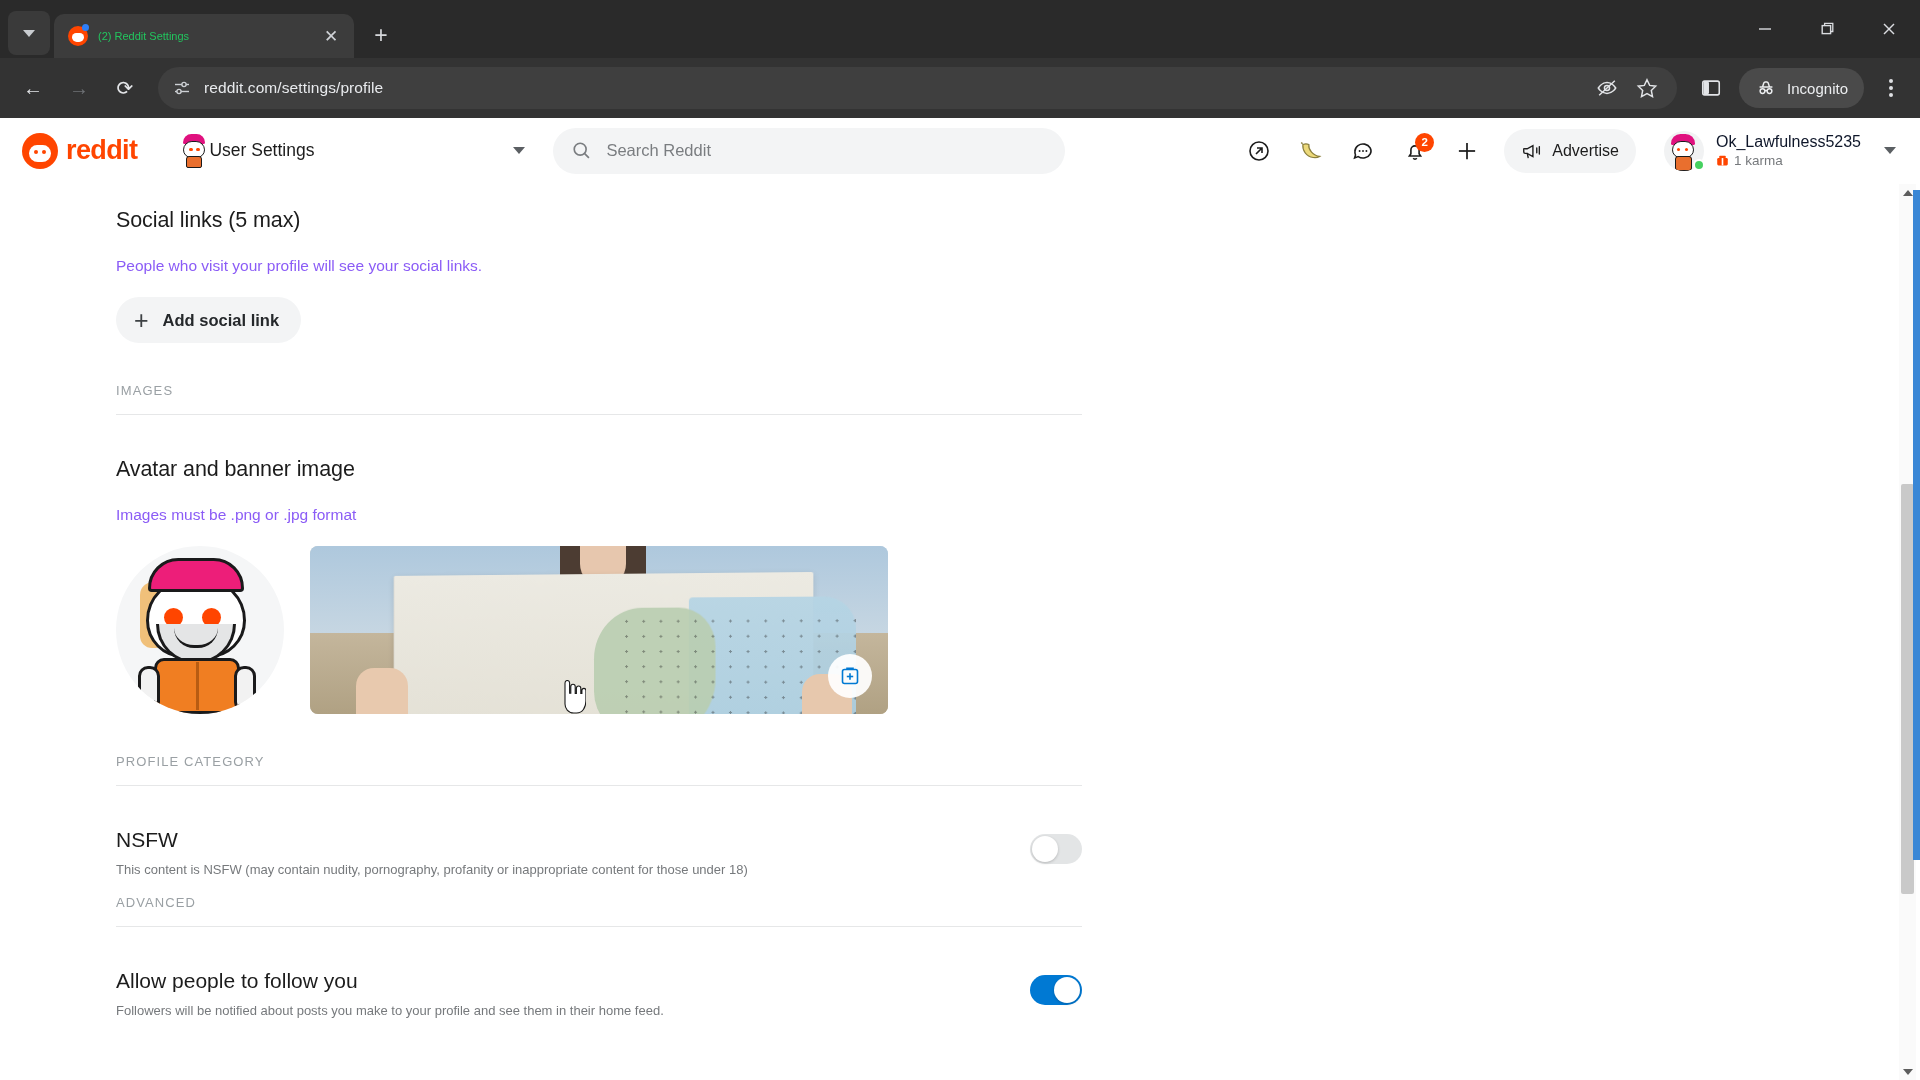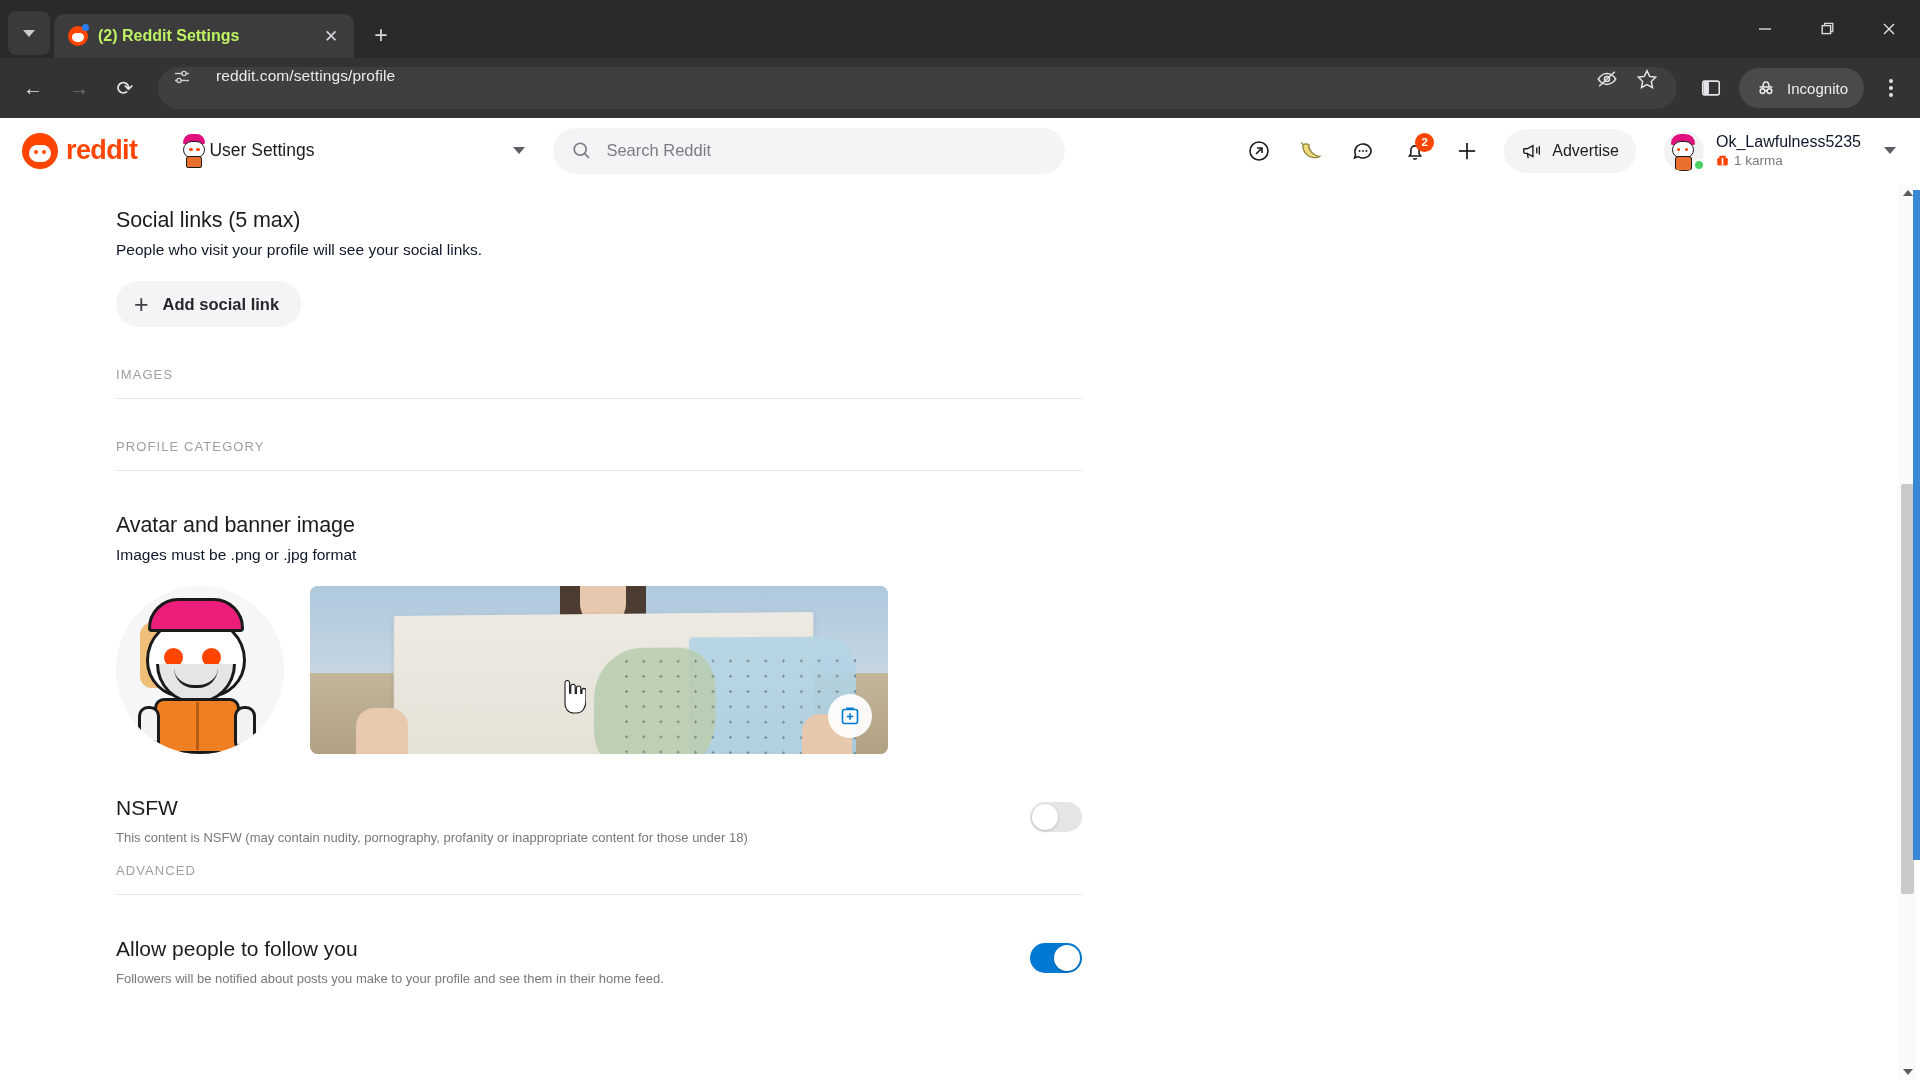--- a/index.html
+++ b/index.html
@@ -38,22 +38,22 @@
   }
   .tab-favicon::before{
     content:""; position:absolute; left:4px; top:7px; width:12px; height:9px;
     border-radius: 6px 6px 7px 7px; background:#fff;
   }
   .tab-favicon::after{
     content:""; position:absolute; right:-1px; top:-2px; width:7px; height:7px;
     border-radius:50%; background:#2d7ff9;
   }
   .tab-title {
-    color: #bef264; font-size: 16px; white-space: nowrap;
-    overflow: hidden; text-overflow: ellipsis; flex: 1 1 auto; font-weight: bold;
+    color: #22c55e; font-size: 11px; white-space: nowrap;
+    overflow: hidden; text-overflow: ellipsis; flex: 1 1 auto;
   }
   .tab-close {
     width: 26px; height: 26px; display: flex; align-items: center;
     justify-content: center; border-radius: 50%; color: #cfd2d6;
     font-size: 17px; line-height: 1; flex: 0 0 auto;
   }
   .newtab {
     width: 34px; height: 34px; margin: 0 0 6px 10px; color:#d6d8db;
     display: flex; align-items: center; justify-content: center;
     font-size: 23px; border-radius: 50%;
@@ -68,21 +68,21 @@
     height: 60px; background: #333333; display: flex; align-items: center;
     padding: 0 12px; gap: 4px;
   }
   .navbtn {
     width: 42px; height: 42px; border-radius: 50%; display: flex;
     align-items: center; justify-content: center; color: #e4e6e9; font-size: 20px;
   }
   .navbtn.disabled { color: #6f7276; }
   .omnibox {
     flex: 1 1 auto; height: 42px; margin-left: 8px; background: #3f3f3f;
-    border-radius: 21px; display: flex; align-items: flex-start; padding: 0 14px; gap: 24px;
+    border-radius: 21px; display: flex; align-items: center; padding: 0 14px; gap: 12px;
   }
   .omni-icon { width: 20px; height: 20px; color:#cdd0d4; display:flex; align-items:center; justify-content:center;}
   .omni-url { color: #e8eaed; font-size: 15.5px; letter-spacing: .1px; }
   .omni-right { margin-left: auto; display: flex; align-items: center; gap: 16px; padding-right: 4px; }
   .tb-icon { width: 24px; height: 24px; color: #e2e4e7; display:flex; align-items:center; justify-content:center; }
   .incognito-pill {
     display: flex; align-items: center; gap: 10px; height: 40px;
     background: #4a4a4a; border-radius: 20px; padding: 0 16px; margin-left: 12px;
   }
   .incognito-pill span { color: #eceef0; font-size: 15px; }
@@ -172,21 +172,21 @@
   .rd-karma { font-size: 13.5px; color: #76797c; }
 
   
   .page {
     position: absolute; left: 0; top: 184px; right: 0; bottom: 0;
     background: #fff; overflow: hidden;
   }
   .content { width: 1080px; margin-left: 116px; padding-top: 24px; }
 
   .sec-title { font-size: 21.5px; color: #1c1c1c; font-weight: 500; letter-spacing: -.1px;}
-  .sec-sub { font-size: 15.5px; color: #0f172a; margin-top: 8px; }
+  .sec-sub { font-size: 15.5px; color: #8b5cf6; margin-top: 24px; }
 
   .pill-btn {
     display: inline-flex; align-items: center; gap: 14px;
     height: 46px; padding: 0 22px 0 18px; border-radius: 23px;
     background: #f3f4f5; margin-top: 22px;
   }
   .pill-btn .plus { font-size: 25px; color: #3d4144; font-weight: 300; line-height: 1; }
   .pill-btn span.lbl { font-size: 16.5px; font-weight: 700; color: #25282b; }
 
   .group-label {
@@ -492,25 +492,20 @@
         <div class="sec-title">Social links (5 max)</div>
         <div class="sec-sub">People who visit your profile will see your social links.</div>
         <div class="pill-btn">
           <span class="plus">+</span>
           <span class="lbl">Add social link</span>
         </div>
       </div>
 
       <div style="margin-top:40px;">
         <div class="group-label">IMAGES</div>
-        <div class="divider"></div>
-      </div>
-
-      <div style="margin-top:40px;">
-        <div class="group-label">PROFILE CATEGORY</div>
         <div class="divider"></div>
       </div>
 
       <div style="margin-top:42px;">
         <div class="sec-title">Avatar and banner image</div>
         <div class="sec-sub">Images must be .png or .jpg format</div>
 
         <div class="ab-row">
           <div class="ab-avatar">
             <div class="a-hair"></div>
@@ -544,20 +539,25 @@
                 <rect x="4.5" y="5.5" width="15" height="14" rx="2"></rect>
                 <path d="M9 5.5V4.2h6v1.3"></path>
                 <line x1="12" y1="9.3" x2="12" y2="15.7"></line>
                 <line x1="8.8" y1="12.5" x2="15.2" y2="12.5"></line>
               </svg>
             </div>
           </div>
         </div>
       </div>
 
+      <div style="margin-top:40px;">
+        <div class="group-label">PROFILE CATEGORY</div>
+        <div class="divider"></div>
+      </div>
+
       <div class="row" style="margin-top:42px;">
         <div class="row-main">
           <div class="row-title">NSFW</div>
           <div class="row-desc">This content is NSFW (may contain nudity, pornography, profanity or inappropriate content for those under 18)</div>
         </div>
         <div class="toggle">
             <div class="knob"></div>
           </div>
       </div>
 

